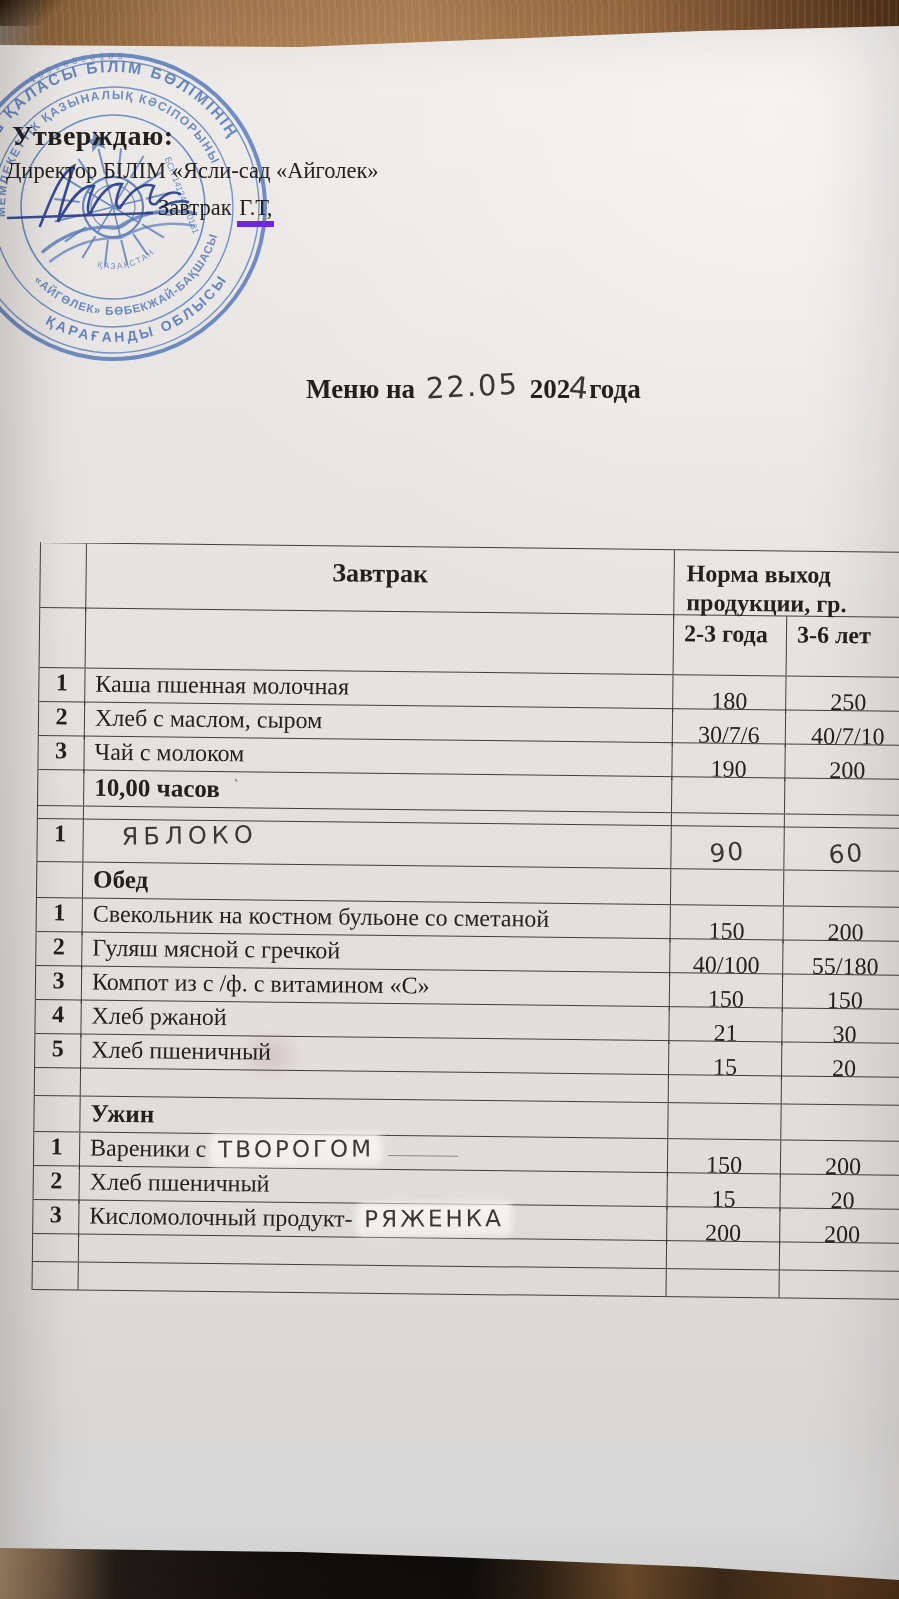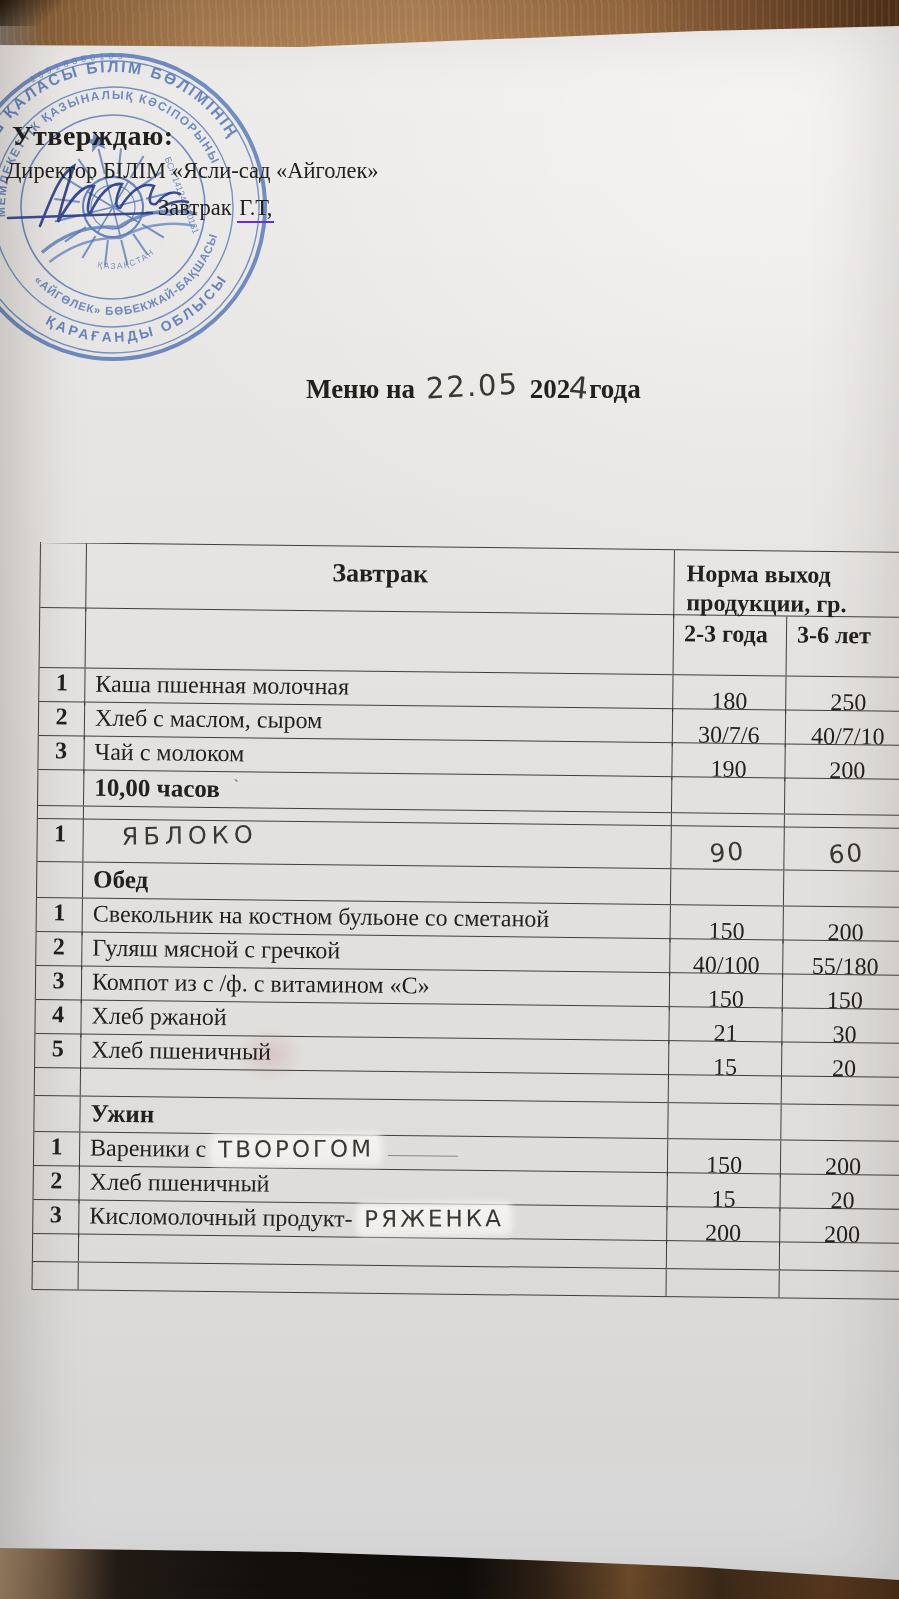--- a/index.html
+++ b/index.html
@@ -36,21 +36,21 @@
     position:absolute;left:0;top:1500px;width:899px;height:99px;
     background:linear-gradient(90deg,#9b8164 0%,#6e5741 6%,#221b15 13%,#120f0d 30%,#0e0c0a 52%,#2c2014 60%,#6e4c2b 70%,#3c2a18 80%,#58391e 92%,#4a2e17 100%);
     clip-path:polygon(0 48px,300px 52px,450px 57px,700px 67px,899px 80px,899px 99px,0 99px);
   }
   .photo::after{content:"";position:absolute;inset:0;pointer-events:none;
     box-shadow:inset 0 0 90px rgba(40,30,20,0.18);}
   
   .approve{position:absolute;left:12px;top:120px;font-size:28px;font-weight:bold;letter-spacing:.5px;}
   .director{position:absolute;left:6px;top:158px;font-size:22.5px;white-space:nowrap;}
   .dirname{position:absolute;left:158px;top:195px;font-size:22.5px;white-space:nowrap;}
-  .dirname .initials{border-bottom:2px solid #6d28d9;padding:0 2px 1px 2px;}
+  .dirname .initials{border-bottom:6px solid #6d28d9;padding:0 2px 1px 2px;}
   
   .stamp{position:absolute;left:-52px;top:42px;width:330px;height:330px;
     transform:rotate(-14deg);opacity:.88;mix-blend-mode:multiply;}
   .sign{position:absolute;left:0px;top:156px;width:480px;height:86px;}
   
   .menu-title{position:absolute;left:306px;top:370px;font-size:27px;font-weight:bold;white-space:nowrap;}
   .menu-title .hw-date{font-family:"DejaVu Sans",sans-serif;font-weight:500;font-size:29px;
     letter-spacing:2px;color:#3a3732;display:inline-block;transform:rotate(-3deg) translateY(-2px);margin:0 4px;}
   .menu-title .hw-digit{font-family:"DejaVu Sans",sans-serif;font-weight:500;font-size:30px;
     color:#3a3732;display:inline-block;transform:rotate(6deg);margin:0 1px 0 -1px;}

